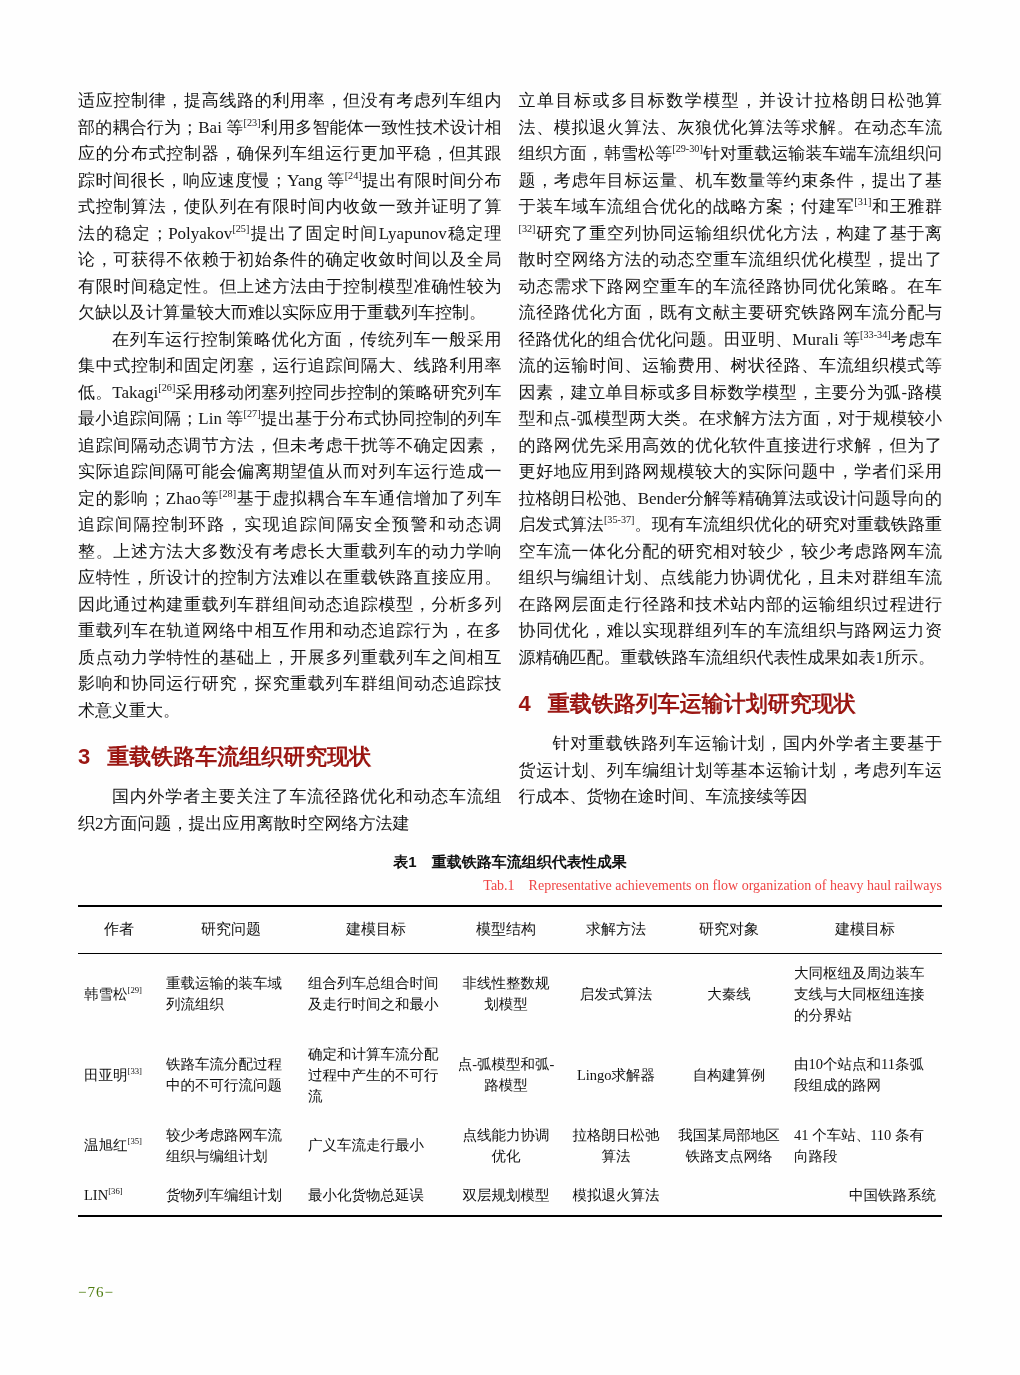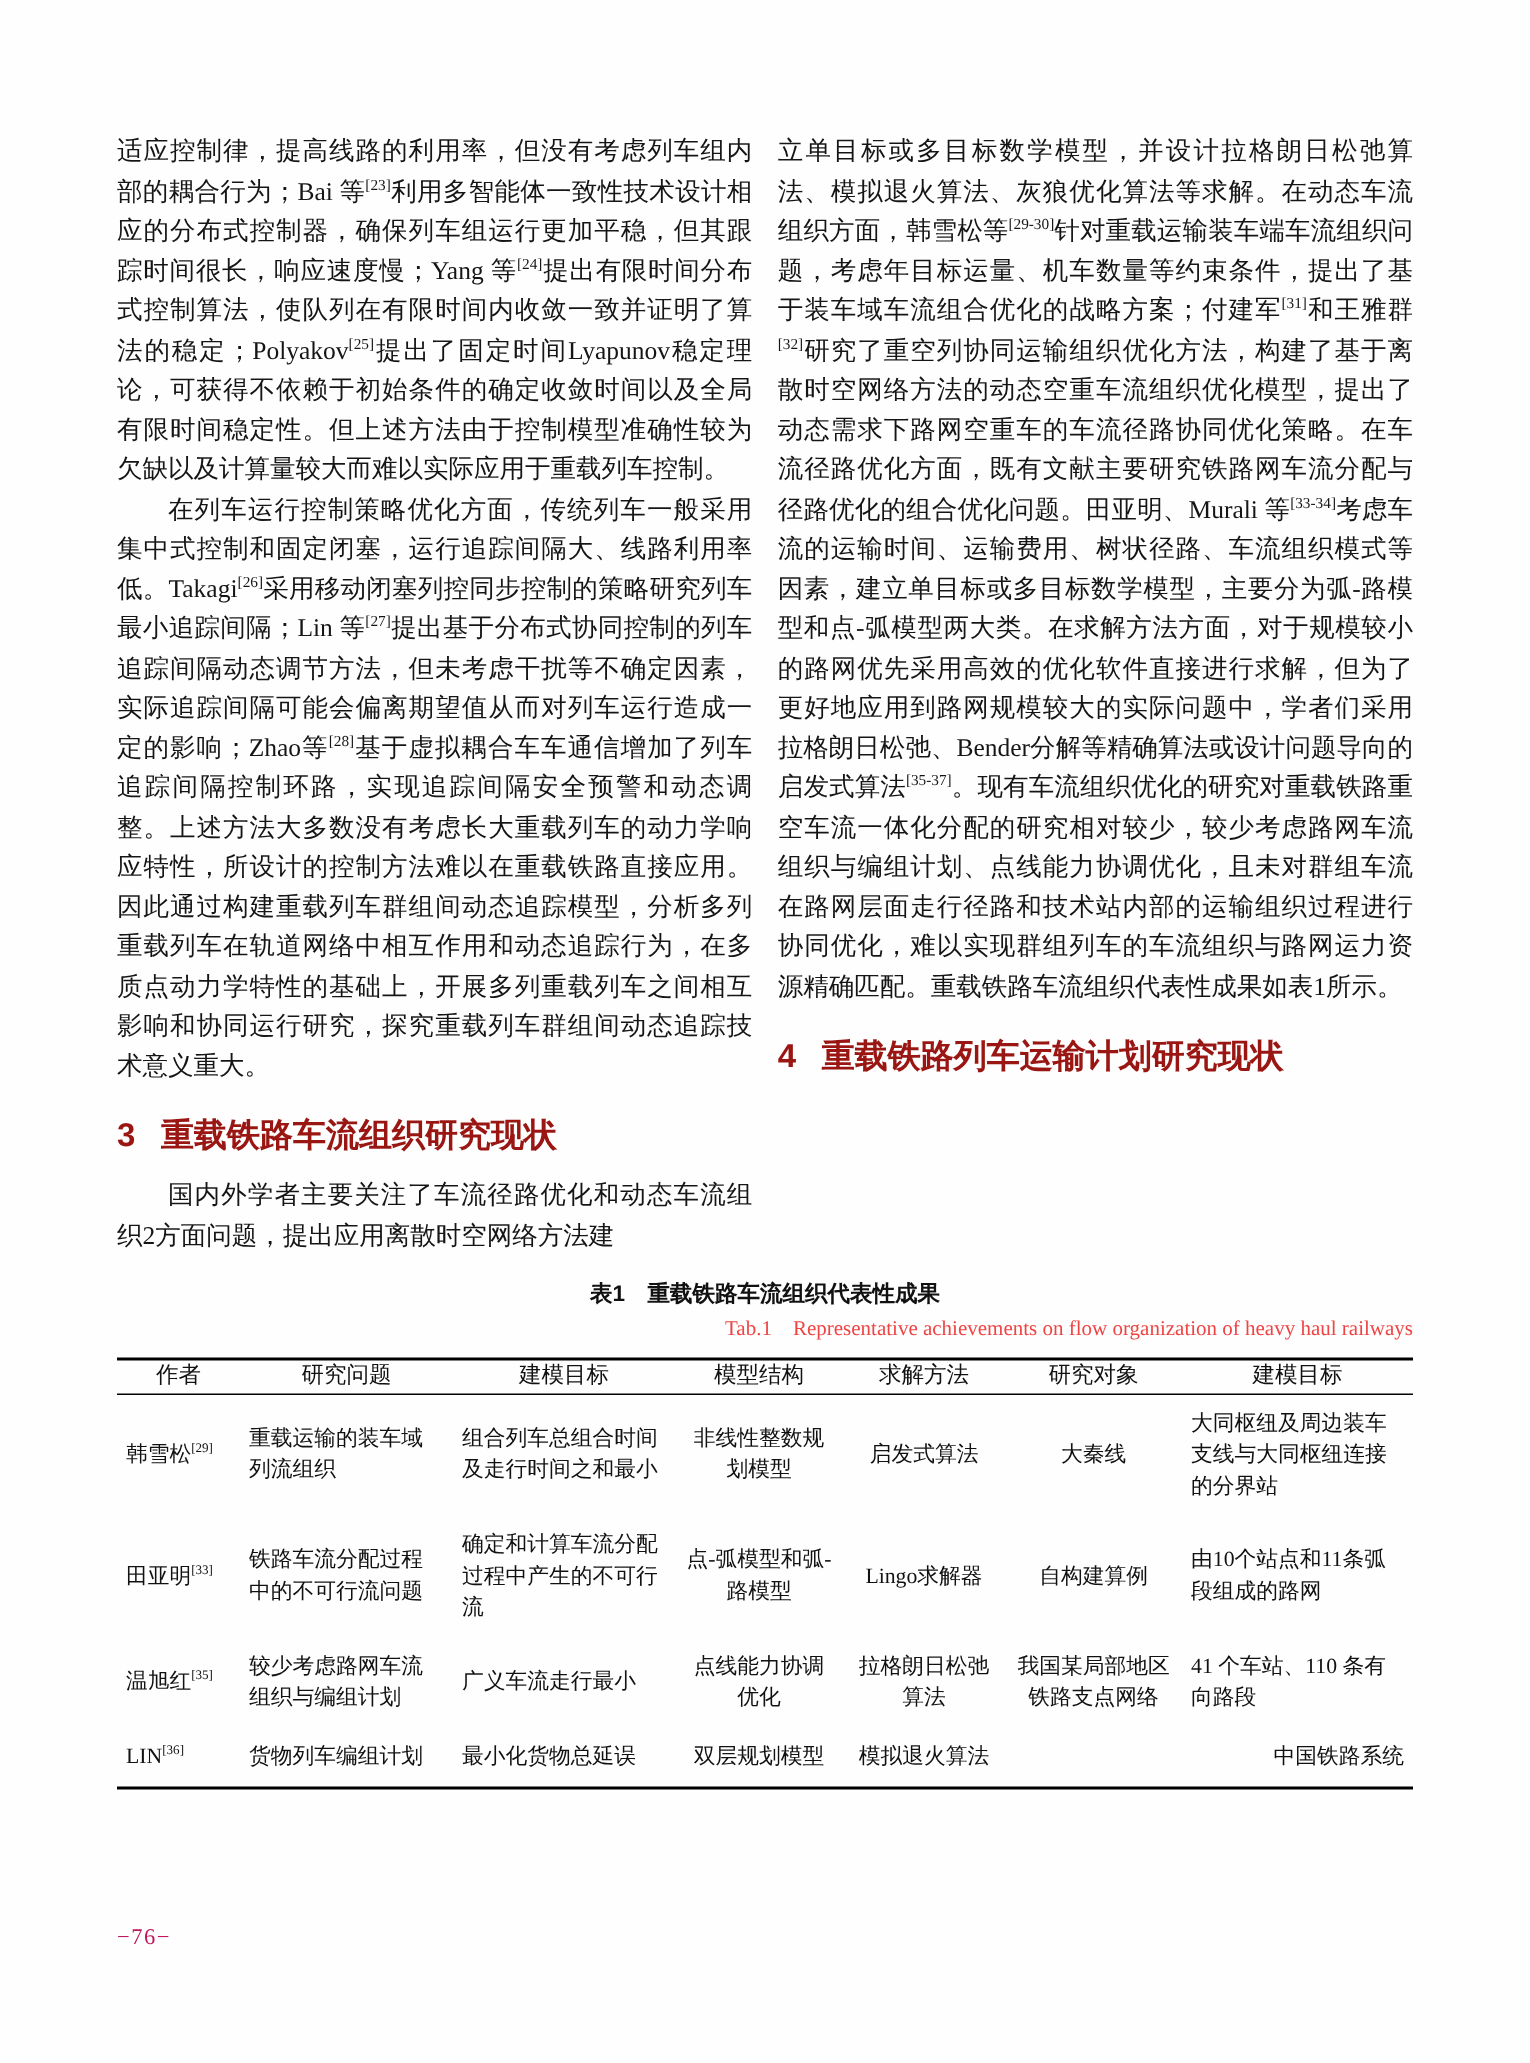--- a/index.html
+++ b/index.html
@@ -66,51 +66,52 @@
     border-top: 2px solid #000;
     border-bottom: 2px solid #000;
     font-size: 14.5px;
     line-height: 1.45;
     color: #111;
   }
   table.t1 thead th {
     font-weight: normal;
     font-size: 15px;
     text-align: center;
-    padding: 0 4px;
+    padding: 12px 4px;
     border-bottom: 1.2px solid #000;
   }
   table.t1 td {
     padding: 9px 6px;
     vertical-align: middle;
   }
   .page-footer {
     position: absolute;
     left: 78px; top: 1284px;
     font-size: 15px;
     letter-spacing: 1px;
-    color: #be185d;
+    color: #4d7c0f;
   }
 </style>
 </head>
 <body>
 
 <div class="page">
   <div class="inner">
 
     <div class="columns">
       <div class="col">
           <p class="para">适应控制律，提高线路的利用率，但没有考虑列车组内部的耦合行为；Bai 等<sup>[23]</sup>利用多智能体一致性技术设计相应的分布式控制器，确保列车组运行更加平稳，但其跟踪时间很长，响应速度慢；Yang 等<sup>[24]</sup>提出有限时间分布式控制算法，使队列在有限时间内收敛一致并证明了算法的稳定；Polyakov<sup>[25]</sup>提出了固定时间Lyapunov稳定理论，可获得不依赖于初始条件的确定收敛时间以及全局有限时间稳定性。但上述方法由于控制模型准确性较为欠缺以及计算量较大而难以实际应用于重载列车控制。</p>
           <p class="para indent">在列车运行控制策略优化方面，传统列车一般采用集中式控制和固定闭塞，运行追踪间隔大、线路利用率低。Takagi<sup>[26]</sup>采用移动闭塞列控同步控制的策略研究列车最小追踪间隔；Lin 等<sup>[27]</sup>提出基于分布式协同控制的列车追踪间隔动态调节方法，但未考虑干扰等不确定因素，实际追踪间隔可能会偏离期望值从而对列车运行造成一定的影响；Zhao等<sup>[28]</sup>基于虚拟耦合车车通信增加了列车追踪间隔控制环路，实现追踪间隔安全预警和动态调整。上述方法大多数没有考虑长大重载列车的动力学响应特性，所设计的控制方法难以在重载铁路直接应用。因此通过构建重载列车群组间动态追踪模型，分析多列重载列车在轨道网络中相互作用和动态追踪行为，在多质点动力学特性的基础上，开展多列重载列车之间相互影响和协同运行研究，探究重载列车群组间动态追踪技术意义重大。</p>
           <div class="section-heading"><span class="sec-num">3</span><span>重载铁路车流组织研究现状</span></div>
           <p class="para indent">国内外学者主要关注了车流径路优化和动态车流组织2方面问题，提出应用离散时空网络方法建</p>
         </div>
       <div class="col">
           <p class="para">立单目标或多目标数学模型，并设计拉格朗日松弛算法、模拟退火算法、灰狼优化算法等求解。在动态车流组织方面，韩雪松等<sup>[29-30]</sup>针对重载运输装车端车流组织问题，考虑年目标运量、机车数量等约束条件，提出了基于装车域车流组合优化的战略方案；付建军<sup>[31]</sup>和王雅群<sup>[32]</sup>研究了重空列协同运输组织优化方法，构建了基于离散时空网络方法的动态空重车流组织优化模型，提出了动态需求下路网空重车的车流径路协同优化策略。在车流径路优化方面，既有文献主要研究铁路网车流分配与径路优化的组合优化问题。田亚明、Murali 等<sup>[33-34]</sup>考虑车流的运输时间、运输费用、树状径路、车流组织模式等因素，建立单目标或多目标数学模型，主要分为弧-路模型和点-弧模型两大类。在求解方法方面，对于规模较小的路网优先采用高效的优化软件直接进行求解，但为了更好地应用到路网规模较大的实际问题中，学者们采用拉格朗日松弛、Bender分解等精确算法或设计问题导向的启发式算法<sup>[35-37]</sup>。现有车流组织优化的研究对重载铁路重空车流一体化分配的研究相对较少，较少考虑路网车流组织与编组计划、点线能力协调优化，且未对群组车流在路网层面走行径路和技术站内部的运输组织过程进行协同优化，难以实现群组列车的车流组织与路网运力资源精确匹配。重载铁路车流组织代表性成果如表1所示。</p>
           <div class="section-heading"><span class="sec-num">4</span><span>重载铁路列车运输计划研究现状</span></div>
+          <p class="para indent">针对重载铁路列车运输计划，国内外学者主要基于货运计划、列车编组计划等基本运输计划，考虑列车运行成本、货物在途时间、车流接续等因</p>
         </div>
     </div>
 
     <div class="table-section">
       <div class="cap-cn">表1　重载铁路车流组织代表性成果</div>
       <div class="cap-en">Tab.1　Representative achievements on flow organization of heavy haul railways</div>
       <table class="t1">
         <colgroup>
             <col style="width: 82px;">
             <col style="width: 142px;">

